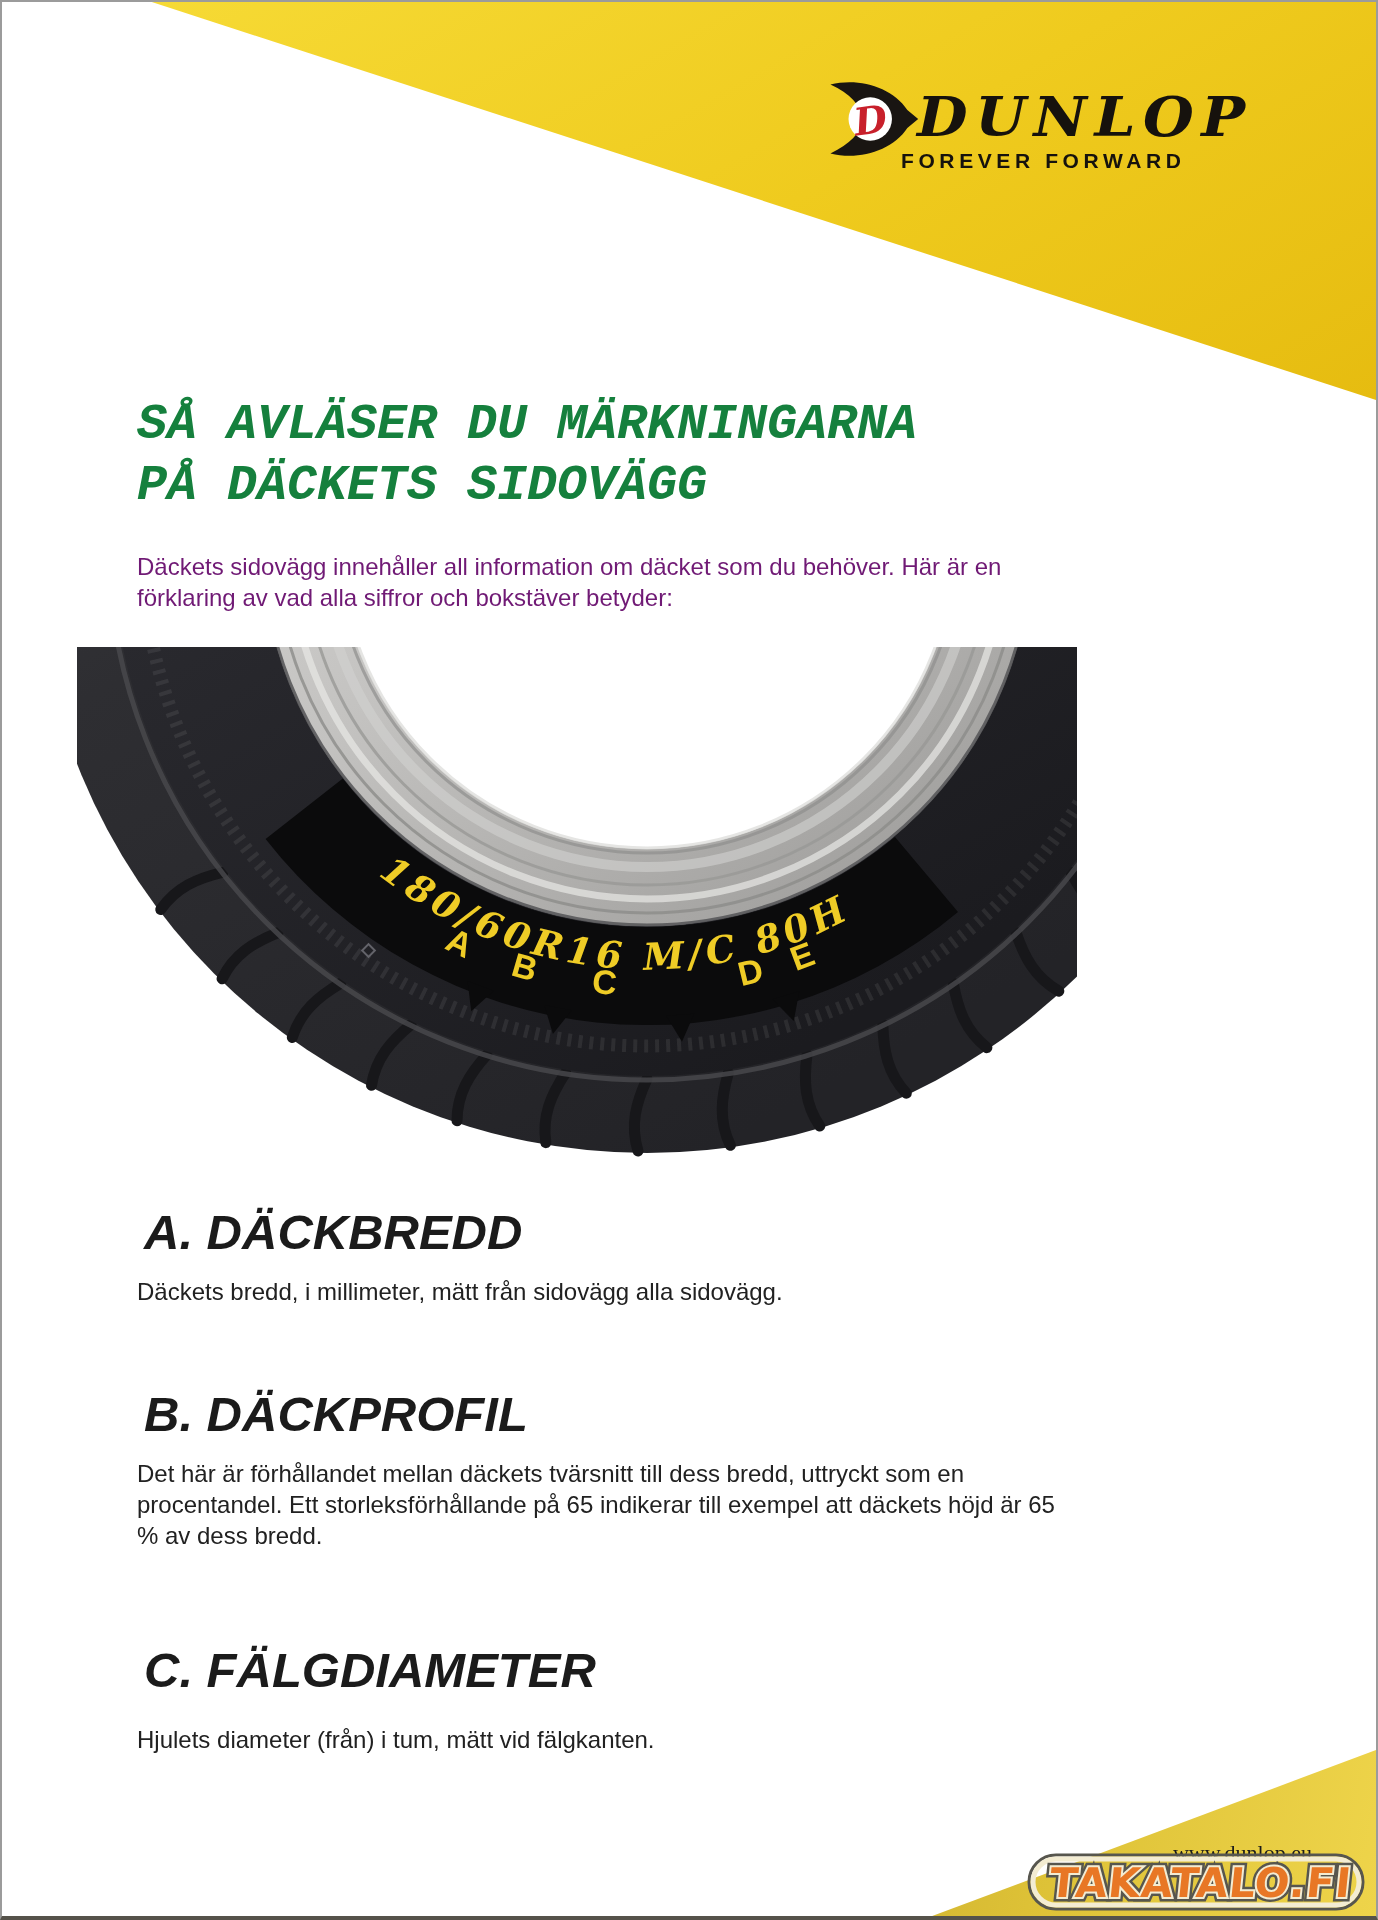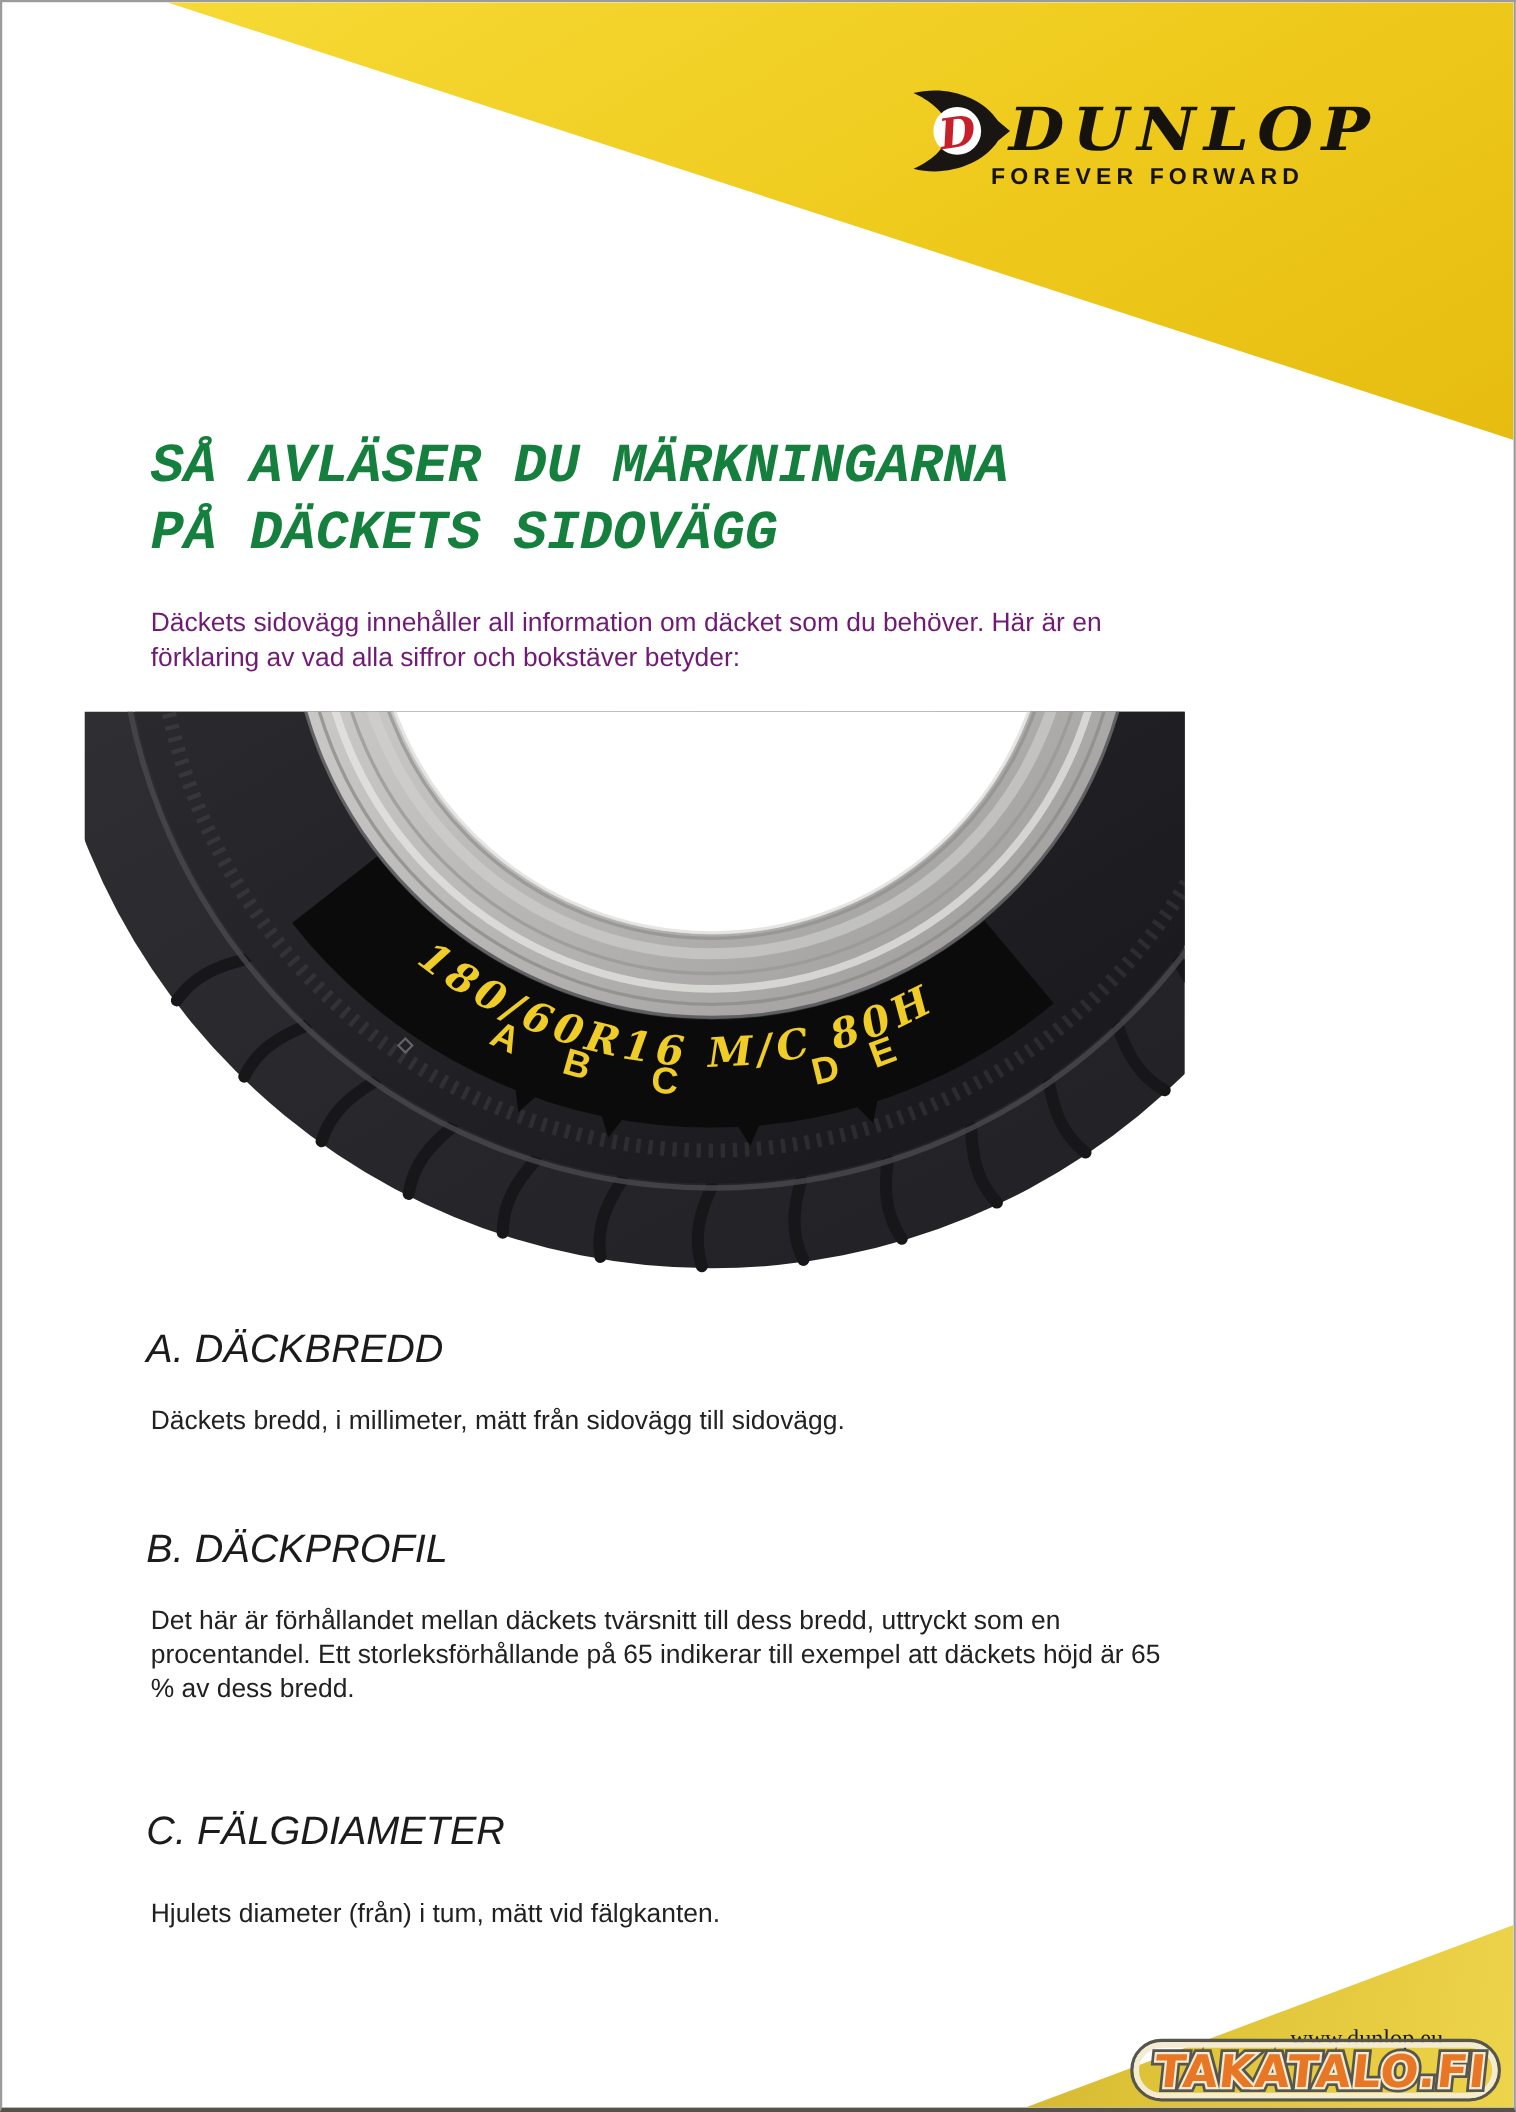--- a/index.html
+++ b/index.html
@@ -33,22 +33,22 @@
     position:absolute;left:135px;top:392px;width:1050px;
     font-size:50px;line-height:61px;font-weight:bold;font-style:italic;
     color:#15803d;white-space:pre-line;font-family:Liberation Mono, monospace;
   }
   .intro{
     position:absolute;left:135px;top:549px;width:980px;
     font-size:24px;line-height:31px;color:#701a75;white-space:pre-line;
   }
   .tire-photo{position:absolute;left:75px;top:645px;width:1000px;height:515px;}
   .section-h{
-    position:absolute;left:131px;width:900px;
-    font-size:36px;font-weight:normal;font-style:italic;color:#1b1b1b;line-height:1.1;
+    position:absolute;left:142px;width:900px;
+    font-size:49px;font-weight:bold;font-style:italic;color:#1b1b1b;line-height:1.1;
     white-space:nowrap;
   }
   .section-b{
     position:absolute;left:135px;width:930px;
     font-size:24px;line-height:31px;color:#212121;white-space:pre-line;
   }
   .h-a{top:1204px}.b-a{top:1274px}
   .h-b{top:1386px}.b-b{top:1456px}
   .h-c{top:1642px}.b-c{top:1722px}
   .site-url{
@@ -152,21 +152,21 @@
     <circle cx="570" cy="-106" r="312" fill="none" stroke="#8f8f8d" stroke-width="3" opacity="0.7"></circle>
 
     <circle cx="570" cy="-106" r="308" fill="#ffffff"></circle>
     <circle cx="570" cy="-106" r="307" fill="none" stroke="#dededc" stroke-width="3" opacity="0.8"></circle>
 
     <rect x="287" y="299" width="9" height="9" fill="none" stroke="#63636a" stroke-width="2" transform="rotate(45 291.5 303.5)"></rect>
   </g>
 </svg>
 
 <div class="section-h h-a">A. DÄCKBREDD</div>
-<div class="section-b b-a">Däckets bredd, i millimeter, mätt från sidovägg till sidovägg.</div>
+<div class="section-b b-a">Däckets bredd, i millimeter, mätt från sidovägg alla sidovägg.</div>
 
 <div class="section-h h-b">B. DÄCKPROFIL</div>
 <div class="section-b b-b">Det här är förhållandet mellan däckets tvärsnitt till dess bredd, uttryckt som en
 procentandel. Ett storleksförhållande på 65 indikerar till exempel att däckets höjd är 65
 % av dess bredd.</div>
 
 <div class="section-h h-c">C. FÄLGDIAMETER</div>
 <div class="section-b b-c">Hjulets diameter (från) i tum, mätt vid fälgkanten.</div>
 
 <div class="site-url">www.dunlop.eu</div>

